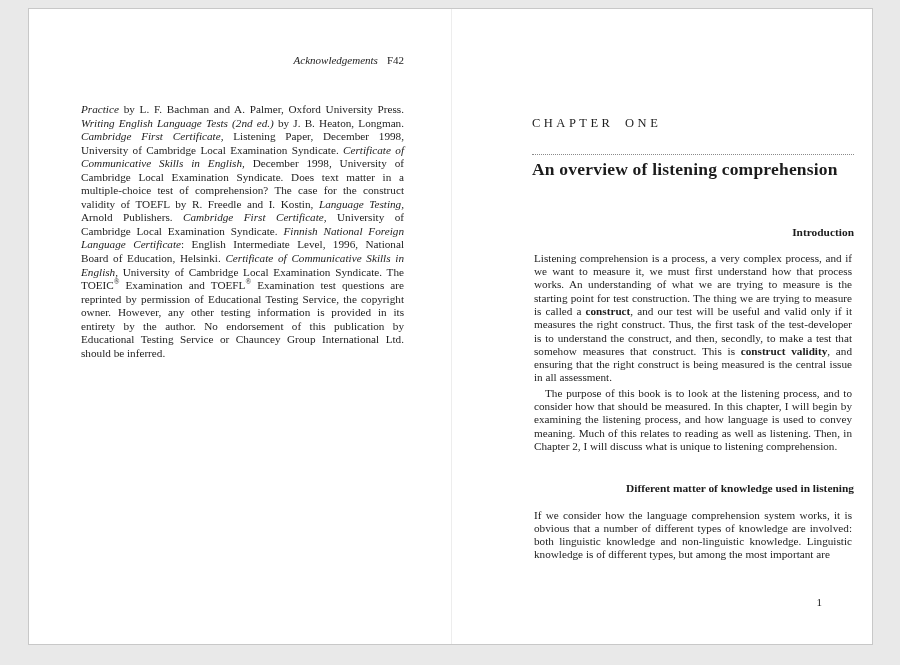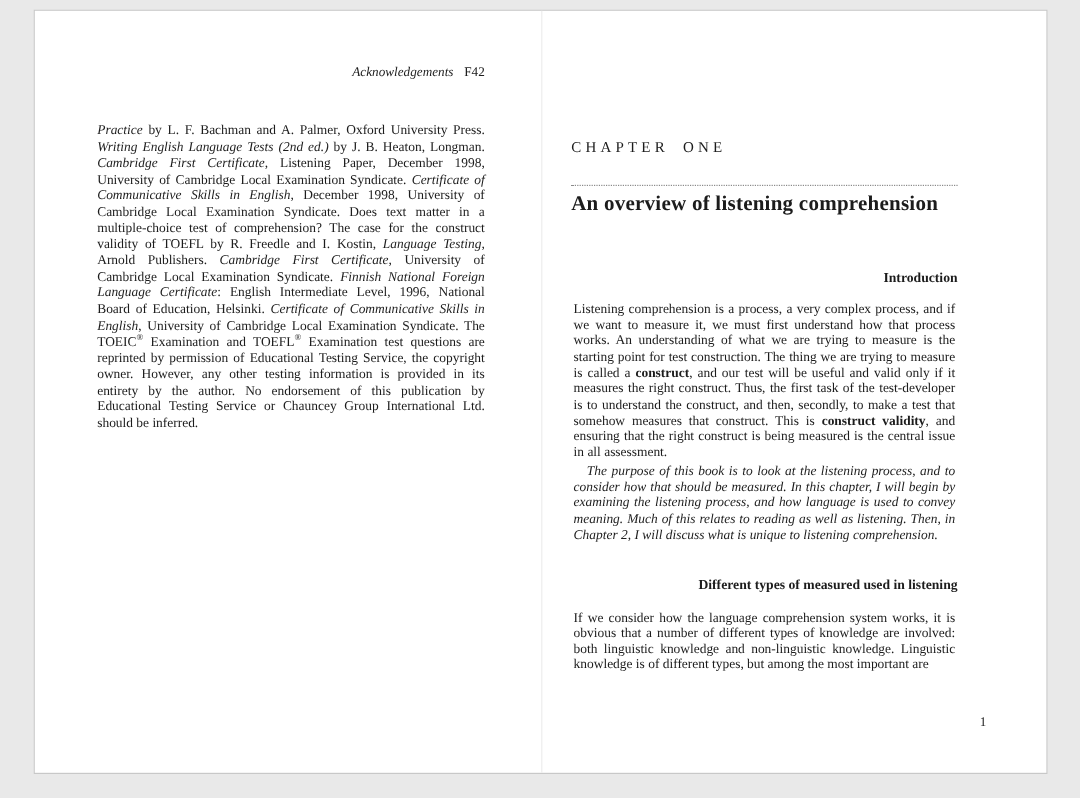--- a/index.html
+++ b/index.html
@@ -47,21 +47,21 @@
   .running-header .rh-num { margin-left: 9px; }
   .ack-par {
     margin: 36px 0 0 0;
     font-size: 11.2px;
     line-height: 13.55px;
     text-align: justify;
   }
   
   .right-col {
     position: absolute;
-    left: 447px;
+    left: 503px;
     top: 107px;
     width: 322px;
   }
   .chapter-label {
     font-size: 12.5px;
     line-height: 14px;
     letter-spacing: 3.5px;
     word-spacing: 5px;
   }
   .chapter-rule {
@@ -84,21 +84,21 @@
   }
   .sh-1 { margin-top: 45px; }
   .sh-2 { margin-top: 29px; }
   .body-par {
     margin: 2px;
     font-size: 11.2px;
     line-height: 13.3px;
     text-align: justify;
   }
   .body-par.first { margin-top: 13px; }
-  .body-par.indent { text-indent: 11px; font-style: italic; }
+  .body-par.indent { text-indent: 11px; }
   .page-number {
     position: absolute;
     right: 50px;
     bottom: 36px;
     font-size: 11px;
   }
   .it { font-style: italic; }
   .bd { font-weight: bold; }
   sup { font-size: 7.5px; line-height: 0; }
 </style>
@@ -117,18 +117,18 @@
 
   <div class="right-col">
     <div class="chapter-label">CHAPTER ONE</div>
     <hr class="chapter-rule">
     <div class="chapter-title">An overview of listening comprehension</div>
 
     <div class="section-heading sh-1">Introduction</div>
     <p class="body-par first"><span>Listening comprehension is a process, a very complex process, and if we want to measure it, we must first understand how that process works. An understanding of what we are trying to measure is the starting point for test construction. The thing we are trying to measure is called a </span><span class="bd">construct</span><span>, and our test will be useful and valid only if it measures the right construct. Thus, the first task of the test-developer is to understand the construct, and then, secondly, to make a test that somehow measures that construct. This is </span><span class="bd">construct validity</span><span>, and ensuring that the right construct is being measured is the central issue in all assessment.</span></p>
     <p class="body-par indent"><span>The purpose of this book is to look at the listening process, and to consider how that should be measured. In this chapter, I will begin by examining the listening process, and how language is used to convey meaning. Much of this relates to reading as well as listening. Then, in Chapter 2, I will discuss what is unique to listening comprehension.</span></p>
 
-    <div class="section-heading sh-2">Different types of measured used in listening</div>
+    <div class="section-heading sh-2">Different matter of knowledge used in listening</div>
     <p class="body-par first"><span>If we consider how the language comprehension system works, it is obvious that a number of different types of knowledge are involved: both linguistic knowledge and non-linguistic knowledge. Linguistic knowledge is of different types, but among the most important are</span></p>
   </div>
 
   <div class="page-number">1</div>
 </div>
 
 </body></html>

